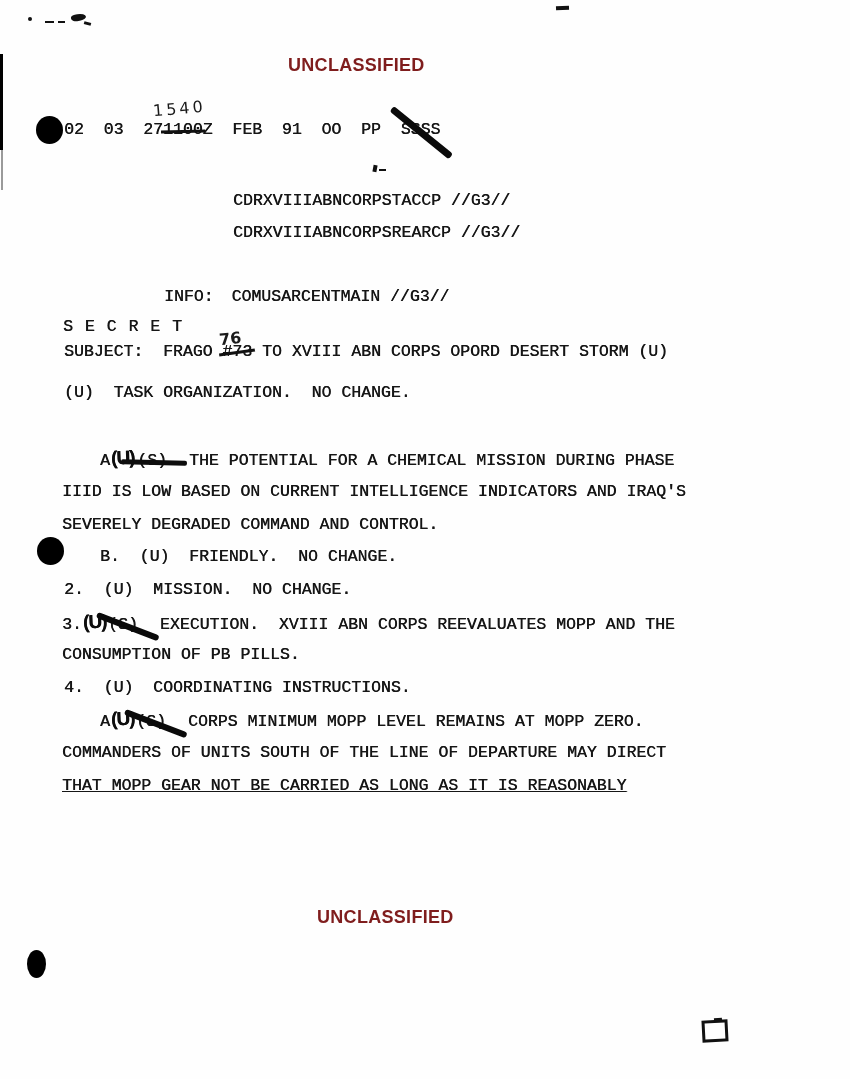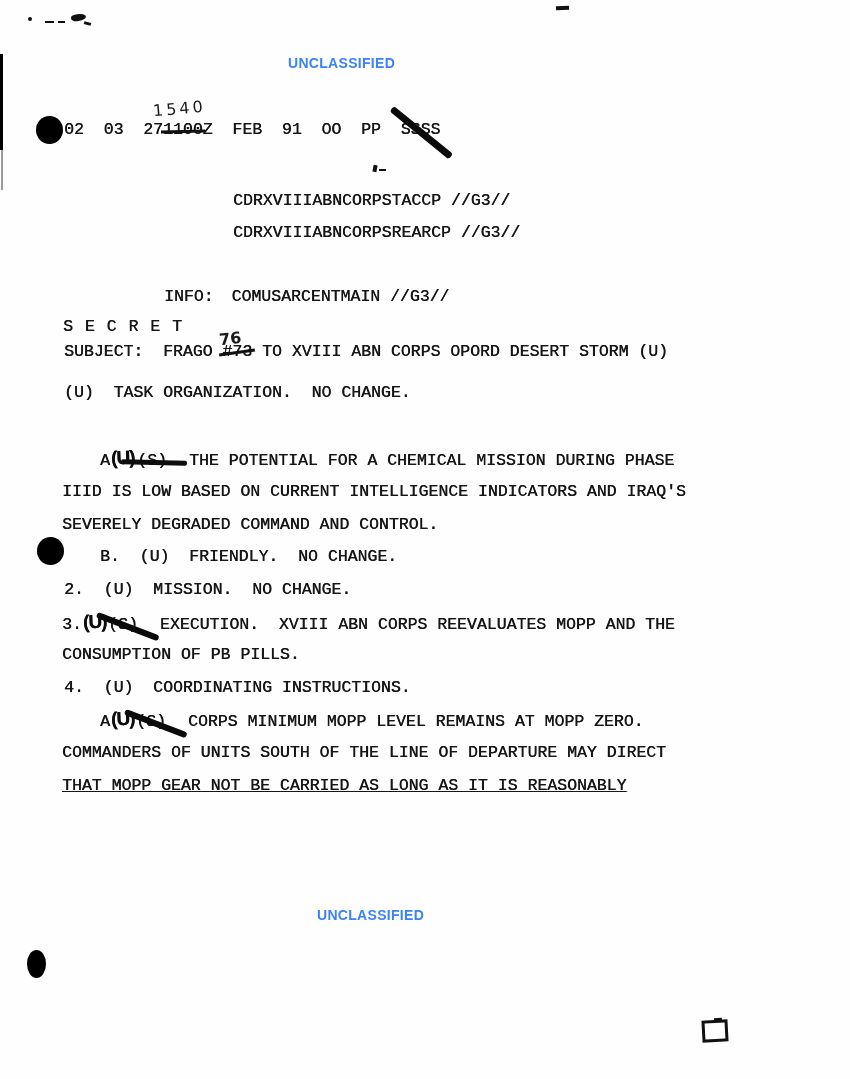--- a/index.html
+++ b/index.html
@@ -33,21 +33,21 @@
   .l-p4{left:64px;top:677px;}
   .l-p4a{left:100px;top:709px;}
   .l-p4a2{left:62px;top:742px;}
   .l-p4a3{left:62px;top:775px;text-decoration:underline;}
   .info-val{margin-left:18px;}
   .gap{margin-left:22px;}
 
   
   .banner{
     position:absolute;font-family:"Liberation Sans",sans-serif;
-    font-weight:bold;font-size:14px;letter-spacing:0.3px;color:#3b82f6;
+    font-weight:bold;font-size:18px;letter-spacing:0.3px;color:#7f1d1d;
   }
   .banner.top{left:288px;top:55px;}
   .banner.bottom{left:317px;top:907px;}
 
   
   .hw{position:absolute;font-family:"DejaVu Sans",sans-serif;color:#1a1a1a;}
   .hw-time{left:153px;top:99px;font-size:16px;letter-spacing:3px;transform:rotate(-5deg);}
   .hw-frago{left:219px;top:329px;font-size:16px;transform:rotate(-6deg);font-weight:bold;}
   .hw-inline{
     display:inline-block;font-family:"Liberation Sans",sans-serif;

